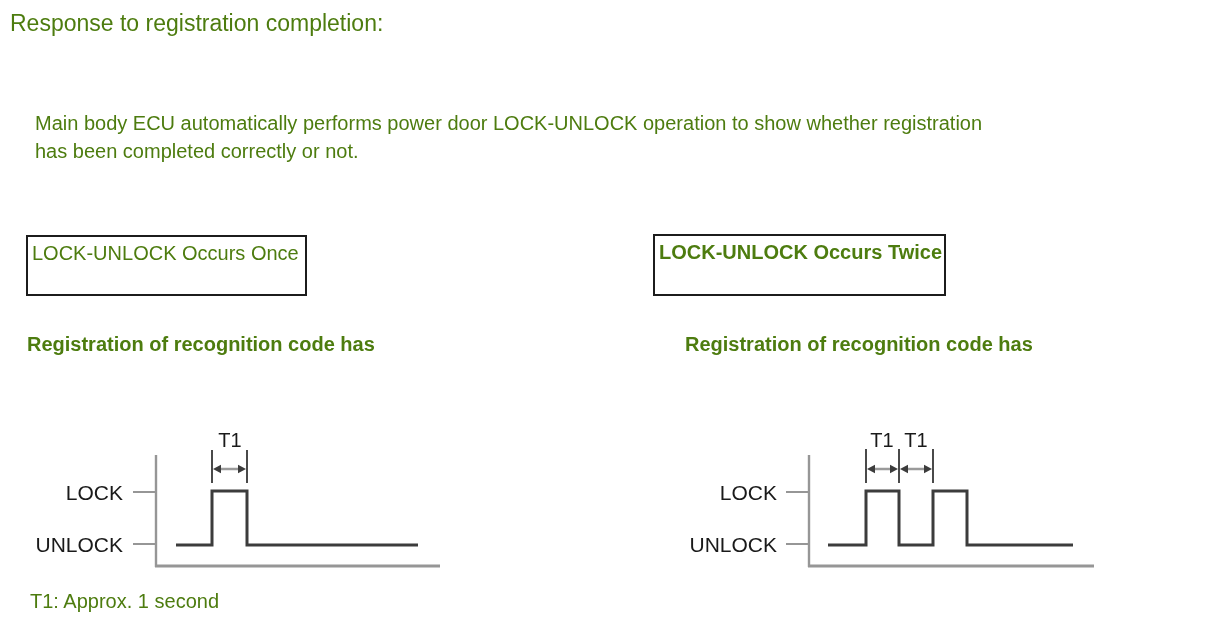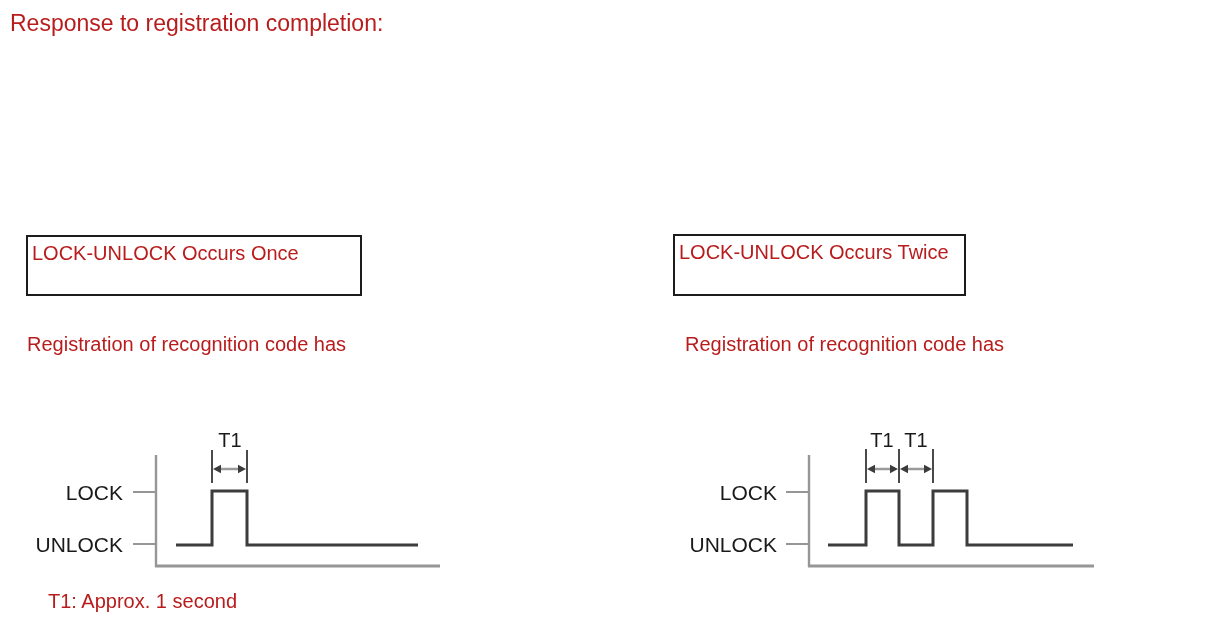--- a/index.html
+++ b/index.html
@@ -2,21 +2,21 @@
 <html><head>
 <meta charset="utf-8">
 <style>
   html, body { margin: 0; padding: 0; background: #ffffff; }
   .page {
     position: relative;
     width: 1208px;
     height: 644px;
     background: #ffffff;
     font-family: "Liberation Sans", sans-serif;
-    color: #b91c1c;
+    color: #4d7c0f;
     overflow: hidden;
   }
   .abs { position: absolute; }
   .title {
     left: 10px; top: 10px;
     font-size: 23px; line-height: 27px;
     white-space: nowrap;
   }
   .intro {
     left: 35px; top: 109px;
@@ -24,30 +24,31 @@
     white-space: nowrap;
   }
   .result-box {
     border: 2px solid #1c1c1c;
     background: #ffffff;
     font-size: 20px;
     padding: 5px 0 0 4px;
     box-sizing: border-box;
     white-space: nowrap;
   }
-  .result-box.left-box  { left: 26px;  top: 235px; width: 336px; height: 61px; }
-  .result-box.right-box { left: 673px; top: 234px; width: 293px; height: 62px; }
+  .result-box.left-box  { left: 26px;  top: 235px; width: 281px; height: 61px; }
+  .result-box.right-box { left: 653px; top: 234px; width: 293px; height: 62px; font-weight: bold; }
   .description {
     font-size: 20px; line-height: 28px;
     white-space: nowrap;
+    font-weight: bold;
   }
   .description.left-desc  { left: 27px;  top: 330px; }
   .description.right-desc { left: 685px; top: 330px; }
   .t1-note {
-    left: 48px; top: 588px;
+    left: 30px; top: 588px;
     font-size: 20px; line-height: 26px;
     white-space: nowrap;
     text-align: right;
   }
   svg { display: block; }
   svg text {
     font-family: "Liberation Sans", sans-serif;
     fill: #1a1a1a;
   }
   .sig-label { font-size: 21px; }
@@ -61,20 +62,22 @@
   .arrow-head  { fill: #3c3c3c; stroke: none; }
 </style>
 </head>
 <body>
 
 <div class="page">
 
   <div class="abs title">Response to registration completion:</div>
 
   <div class="abs intro">
+    <div>Main body ECU automatically performs power door LOCK-UNLOCK operation to show whether registration</div>
+    <div>has been completed correctly or not.</div>
   </div>
 
   <div class="abs result-box left-box">
     <span>LOCK-UNLOCK Occurs Once</span>
   </div>
 
   <div class="abs result-box right-box">
     <span>LOCK-UNLOCK Occurs Twice</span>
   </div>
 

